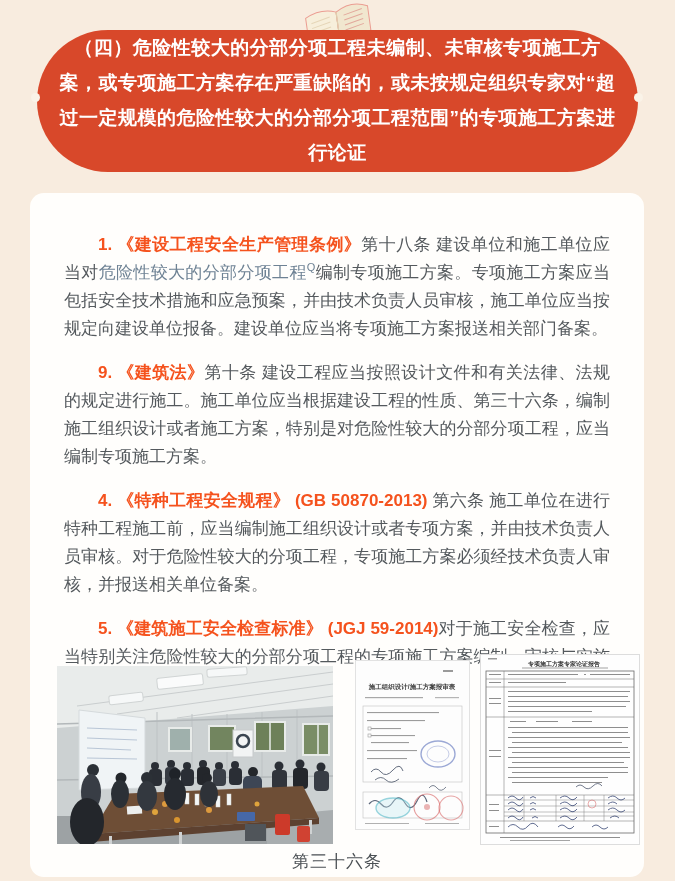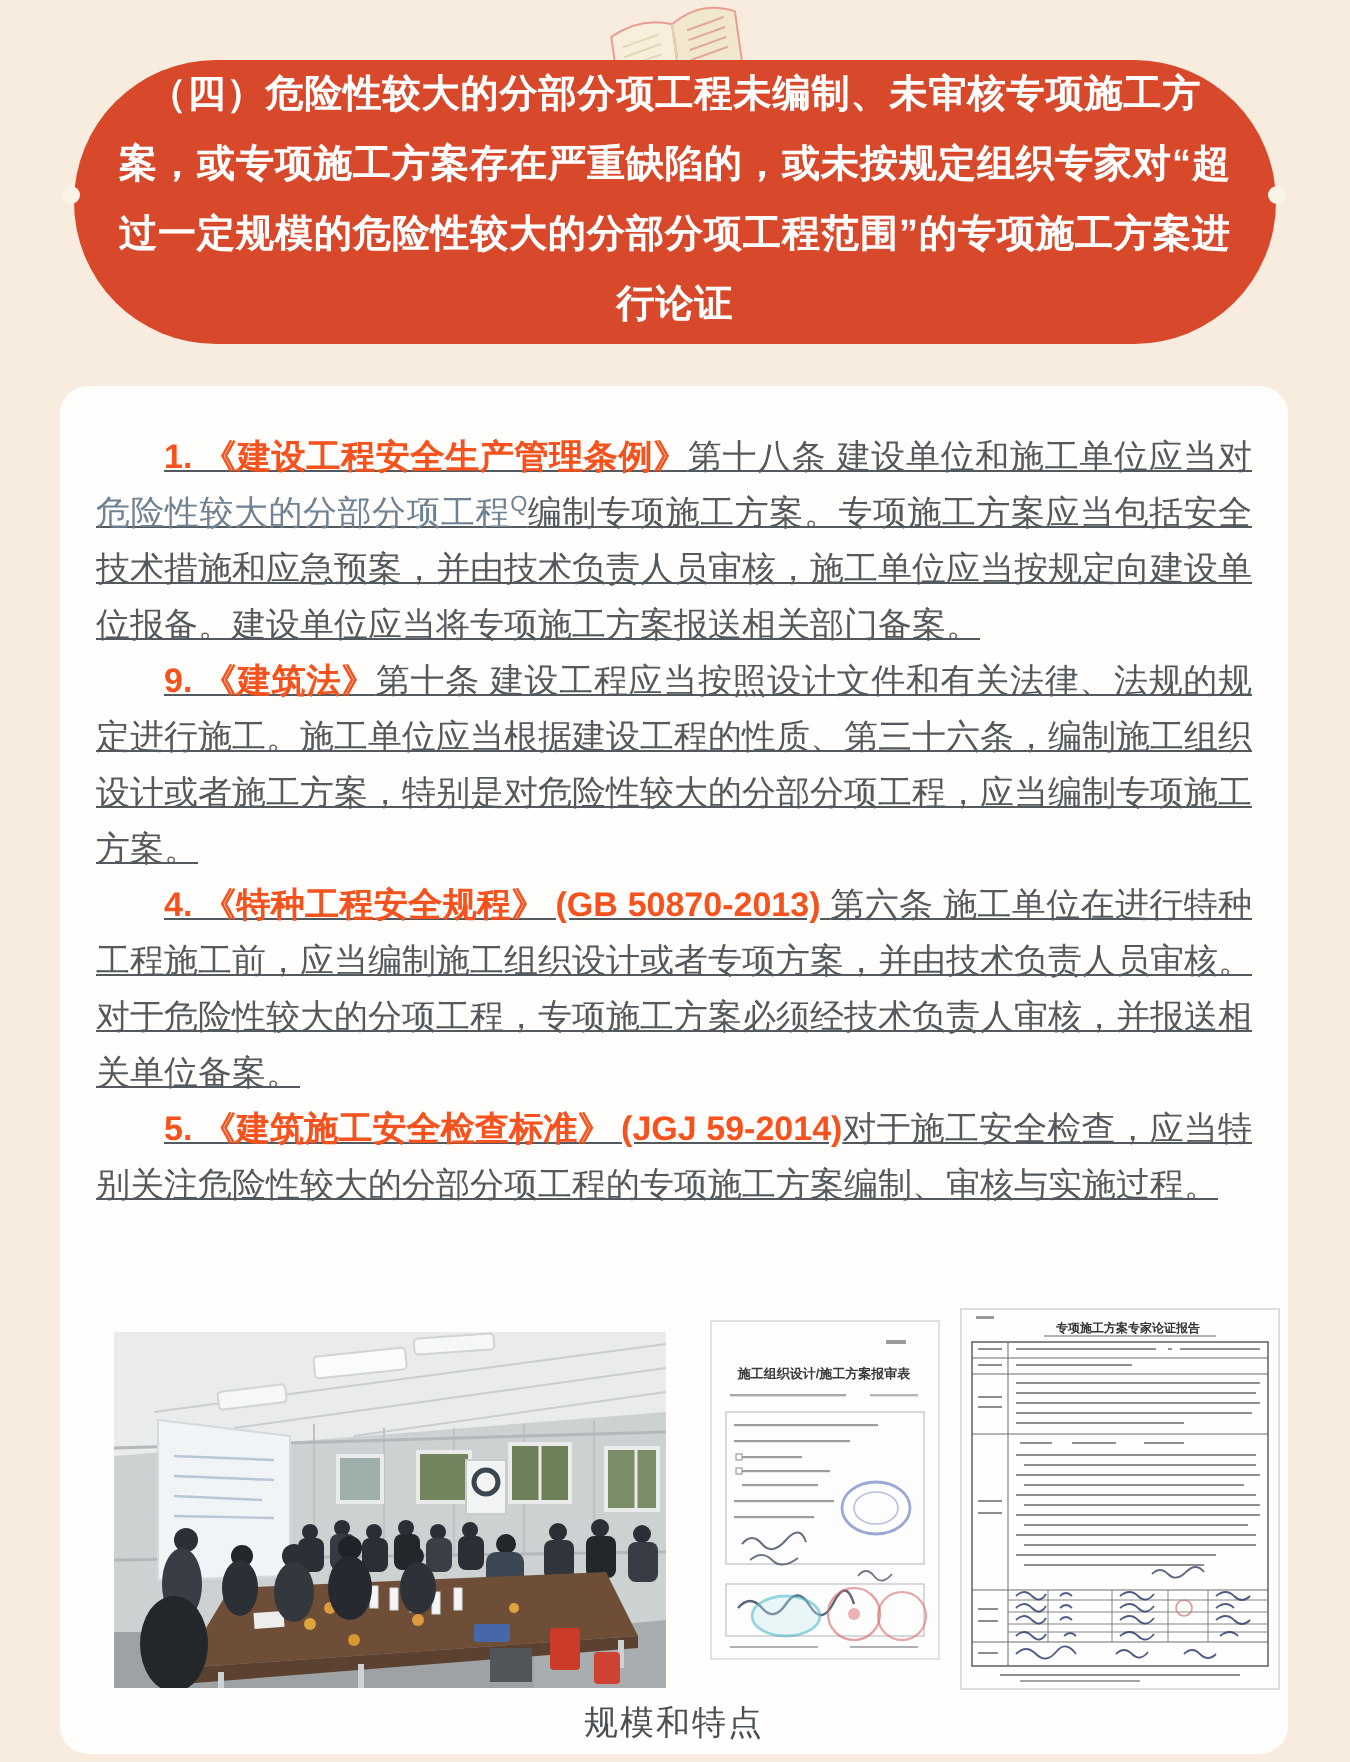--- a/index.html
+++ b/index.html
@@ -24,22 +24,22 @@
     background:#faf3e8;z-index:3;
   }
   .dot-left{left:31px;top:93px;}
   .dot-right{right:32px;top:93px;}
   .card{
     position:absolute;left:30px;top:193px;width:614px;height:684px;
     background:#fffefc;border-radius:14px;z-index:1;
   }
   .content{position:absolute;left:18px;right:18px;top:22px;}
   p.para{
-    margin:0;text-indent:2em;font-size:17px;line-height:28px;
-    color:#54595d;text-align:justify;text-decoration:underline;
+    margin:16px;text-indent:2em;font-size:17px;line-height:28px;
+    color:#54595d;text-align:justify;
   }
   .seg-red{color:#f5521d;font-weight:bold;}
   .seg-link{color:#6e8294;cursor:pointer;}
   sup.seg-sup{color:#6e8294;font-size:11px;line-height:0;}
   .figures{position:absolute;left:18px;right:18px;top:473px;height:206px;}
   .photo-frame{position:absolute;left:9px;top:0;width:276px;height:178px;cursor:pointer;}
   .docL-frame{position:absolute;left:307px;top:-6px;width:115px;height:170px;cursor:pointer;}
   .docR-frame{position:absolute;left:432px;top:-12px;width:160px;height:191px;cursor:pointer;}
   .caption{
     position:absolute;left:0;right:0;top:184px;text-align:center;
@@ -276,15 +276,15 @@
           <path d="M28,173 q5,-5 10,0 t10,-1 t10,1"></path>
             <path d="M78,173 q4,-4 8,0 t8,-1"></path>
             <path d="M112,173 q4,-4 8,0 t8,0"></path>
         </g>
         <circle cx="112" cy="150" r="4" fill="none" stroke="#d86a6a" stroke-width="0.8" opacity="0.7"></circle>
         <rect x="20" y="183" width="120" height="1" fill="#8e8e8e"></rect>
         <rect x="30" y="186" width="60" height="1" fill="#a5a5a5"></rect>
       </svg>
     </div>
 
-    <div class="caption">规模和特点</div>
+    <div class="caption">第三十六条</div>
   </div>
 </div>
 
 </body></html>

